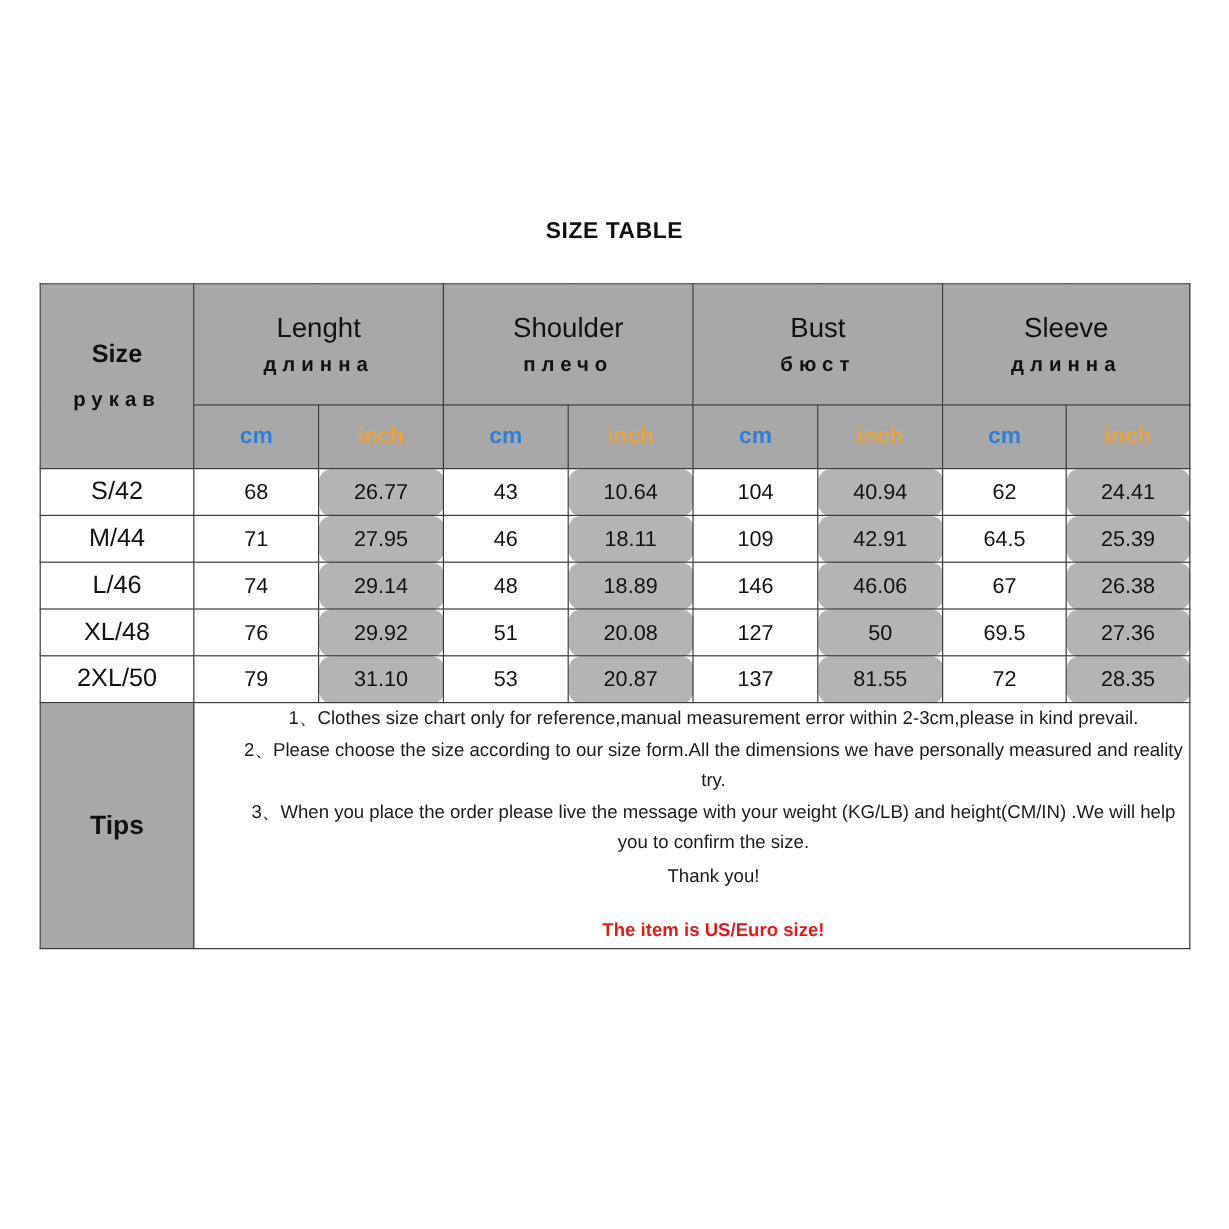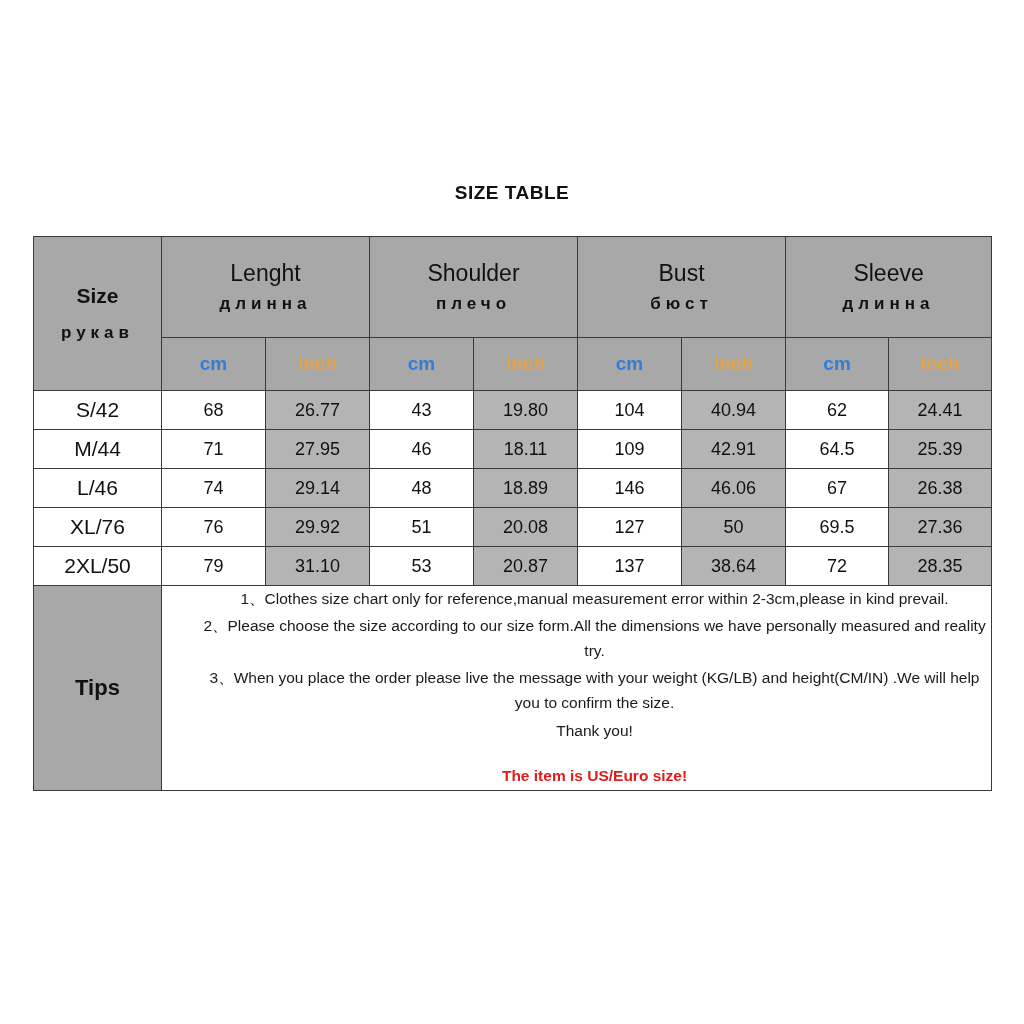--- a/index.html
+++ b/index.html
@@ -105,20 +105,21 @@
     margin-top: 36px;
   }
   td.cell {
     font-size: 18px;
     color: #111;
     height: 38px;
     margin-top: 28px;
   }
   td.cell.shade {
     background: #b4b4b4;
+    border-radius: 10px;
   }
   td.cell.plain {
     background: #ffffff;
   }
 
   .tips-label {
     background: #a8a8a8;
     font-size: 22px;
     font-weight: bold;
     color: #111;
@@ -194,21 +195,21 @@
           <td class="unit inch">inch</td>
           <td class="unit cm">cm</td>
           <td class="unit inch">inch</td>
         </tr>
 
         <tr>
           <td class="row-label">S/42</td>
           <td class="cell plain">68</td>
           <td class="cell shade">26.77</td>
           <td class="cell plain">43</td>
-          <td class="cell shade">19.80</td>
+          <td class="cell shade">10.64</td>
           <td class="cell plain">104</td>
           <td class="cell shade">40.94</td>
           <td class="cell plain">62</td>
           <td class="cell shade">24.41</td>
         </tr>
         <tr>
           <td class="row-label">M/44</td>
           <td class="cell plain">71</td>
           <td class="cell shade">27.95</td>
           <td class="cell plain">46</td>
@@ -223,38 +224,38 @@
           <td class="cell plain">74</td>
           <td class="cell shade">29.14</td>
           <td class="cell plain">48</td>
           <td class="cell shade">18.89</td>
           <td class="cell plain">146</td>
           <td class="cell shade">46.06</td>
           <td class="cell plain">67</td>
           <td class="cell shade">26.38</td>
         </tr>
         <tr>
-          <td class="row-label">XL/76</td>
+          <td class="row-label">XL/48</td>
           <td class="cell plain">76</td>
           <td class="cell shade">29.92</td>
           <td class="cell plain">51</td>
           <td class="cell shade">20.08</td>
           <td class="cell plain">127</td>
           <td class="cell shade">50</td>
           <td class="cell plain">69.5</td>
           <td class="cell shade">27.36</td>
         </tr>
         <tr>
           <td class="row-label">2XL/50</td>
           <td class="cell plain">79</td>
           <td class="cell shade">31.10</td>
           <td class="cell plain">53</td>
           <td class="cell shade">20.87</td>
           <td class="cell plain">137</td>
-          <td class="cell shade">38.64</td>
+          <td class="cell shade">81.55</td>
           <td class="cell plain">72</td>
           <td class="cell shade">28.35</td>
         </tr>
 
         <tr>
           <td class="tips-label">Tips</td>
           <td class="tips-body" colspan="8">
             <p>1、Clothes size chart only for reference,manual measurement error within 2-3cm,please in kind prevail.</p>
             <p>2、Please choose the size according to our size form.All the dimensions we have personally measured and reality try.</p>
             <p>3、When you place the order please live the message with your weight (KG/LB) and height(CM/IN) .We will help you to confirm the size.</p>

